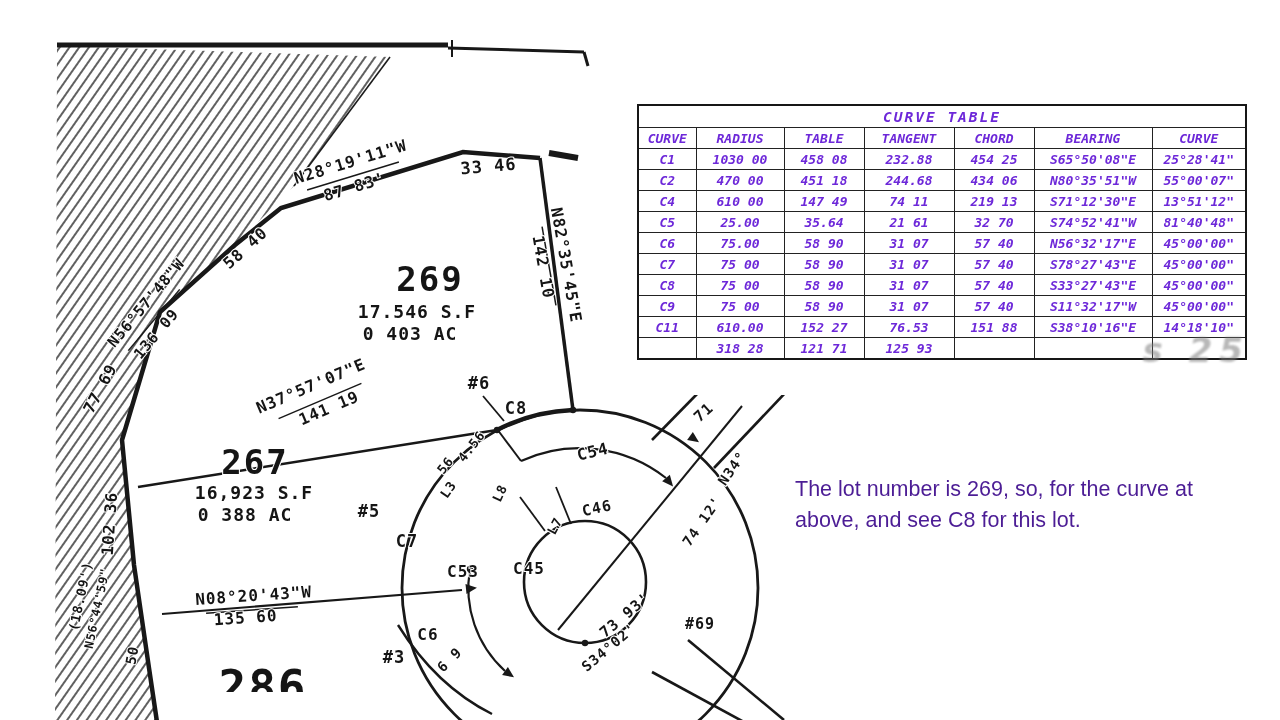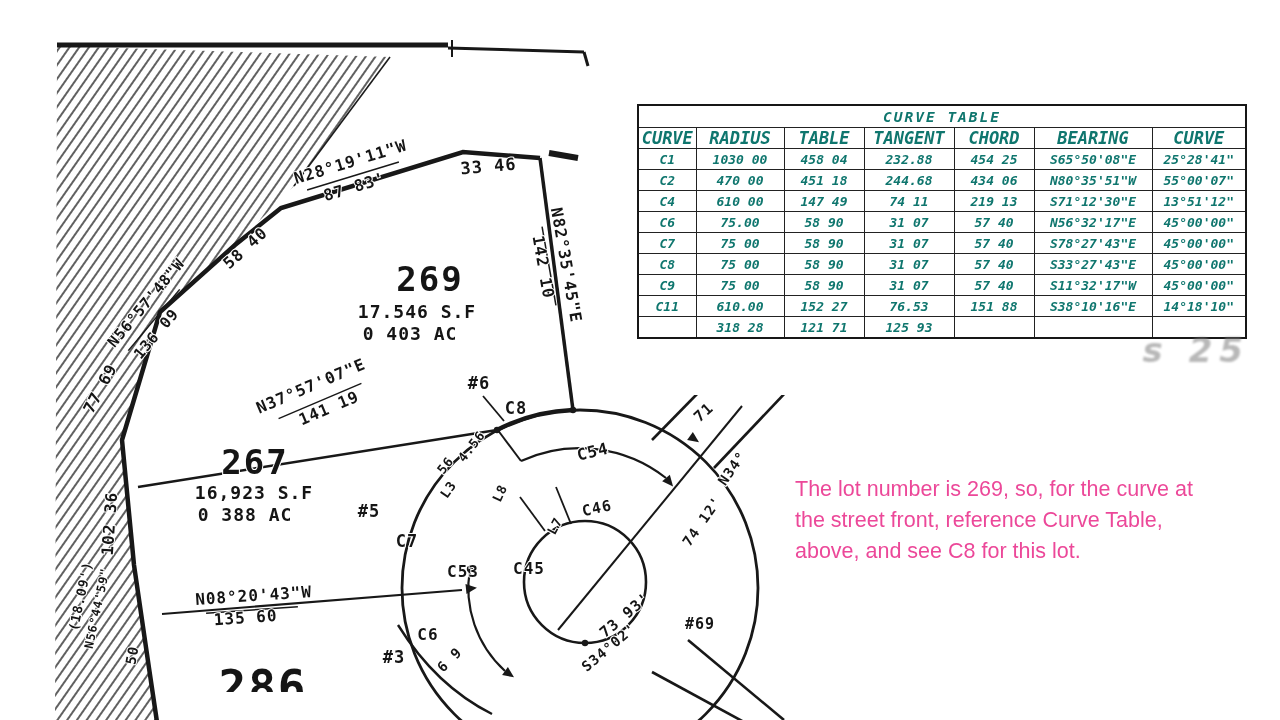--- a/index.html
+++ b/index.html
@@ -9,35 +9,35 @@
 
   
   .mlabel{font-family:"DejaVu Sans Mono",monospace;font-weight:700;fill:#151515;
           letter-spacing:1px;paint-order:stroke;stroke:#ffffff;stroke-width:2px;}
   .mbig{letter-spacing:2px;}
 
   
   .curve-table-wrap{position:absolute;left:637px;top:104px;height:291px;overflow:hidden;
                     background:#fff;z-index:2;}
   .curve-table-wrap table{border-collapse:collapse;table-layout:fixed;width:608px;
-      font-family:"DejaVu Sans Mono",monospace;font-style:italic;font-weight:700;color:#0f766e;
+      font-family:"DejaVu Sans Mono",monospace;font-style:italic;font-weight:700;color:#6d28d9;
       border:2.5px solid #171717;}
   .curve-table-wrap th,.curve-table-wrap td{border:1.5px solid #222;text-align:center;
       padding:0;height:20px;font-size:13px;overflow:hidden;white-space:nowrap;}
   .curve-table-wrap .title-row th{font-size:14.5px;letter-spacing:2px;height:21px;}
-  .curve-table-wrap .head-row th{font-size:17px;}
+  .curve-table-wrap .head-row th{font-size:13px;}
 
   
   .watermark{position:absolute;left:930px;top:330px;width:320px;z-index:3;text-align:right;
       font-family:"DejaVu Sans",sans-serif;font-style:italic;font-weight:700;font-size:34px;
       color:rgba(125,125,125,0.55);letter-spacing:7px;filter:blur(1.2px);pointer-events:none;}
 
   
   .annotation{position:absolute;left:795px;top:474px;width:450px;z-index:2;
-      font-family:"Liberation Sans",sans-serif;font-size:21.5px;line-height:31px;color:#ec4899;}
+      font-family:"Liberation Sans",sans-serif;font-size:21.5px;line-height:31px;color:#4c1d95;}
 </style>
 </head>
 <body>
 
 <div class="stage">
 
   <svg id="map-svg" width="1280" height="720" viewBox="0 0 1280 720">
     <defs>
       <pattern id="hatch" width="8" height="8" patternUnits="userSpaceOnUse" patternTransform="rotate(-55)">
         <line x1="0" y1="4" x2="8" y2="4" stroke="#1c1c1c" stroke-width="1.4"></line>
@@ -182,21 +182,21 @@
             <th>TANGENT</th>
             <th>CHORD</th>
             <th>BEARING</th>
             <th>CURVE</th>
           </tr>
       </thead>
       <tbody id="curve-rows">
           <tr>
             <td>C1</td>
             <td>1030 00</td>
-            <td>458 04</td>
+            <td>458 08</td>
             <td>232.88</td>
             <td>454 25</td>
             <td>S65°50'08"E</td>
             <td>25°28'41"</td>
           </tr>
           <tr>
             <td>C2</td>
             <td>470 00</td>
             <td>451 18</td>
             <td>244.68</td>
@@ -207,20 +207,29 @@
           <tr>
             <td>C4</td>
             <td>610 00</td>
             <td>147 49</td>
             <td>74 11</td>
             <td>219 13</td>
             <td>S71°12'30"E</td>
             <td>13°51'12"</td>
           </tr>
           <tr>
+            <td>C5</td>
+            <td>25.00</td>
+            <td>35.64</td>
+            <td>21 61</td>
+            <td>32 70</td>
+            <td>S74°52'41"W</td>
+            <td>81°40'48"</td>
+          </tr>
+          <tr>
             <td>C6</td>
             <td>75.00</td>
             <td>58 90</td>
             <td>31 07</td>
             <td>57 40</td>
             <td>N56°32'17"E</td>
             <td>45°00'00"</td>
           </tr>
           <tr>
             <td>C7</td>
@@ -268,17 +277,16 @@
             <td></td>
           </tr>
         </tbody>
     </table>
   </div>
 
   <div class="watermark">s 25</div>
 
   <div class="annotation">
     <div>The lot number is 269, so, for the curve at</div>
-    <div>the street front, reference Curve Table,</div>
     <div>above, and see C8 for this lot.</div>
   </div>
 
 </div>
 
 </body></html>

